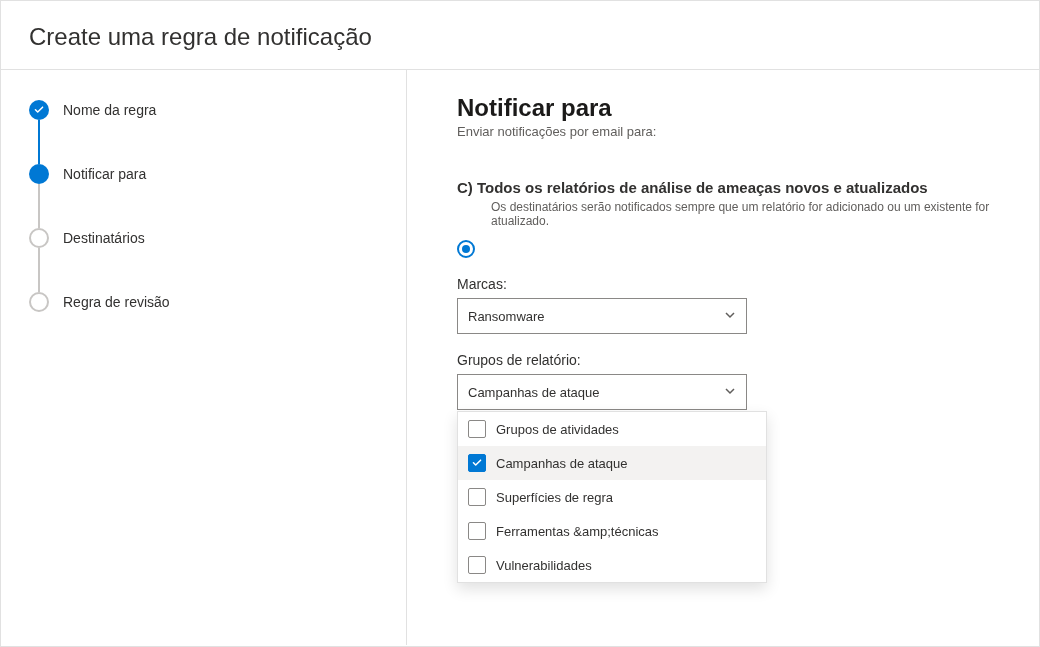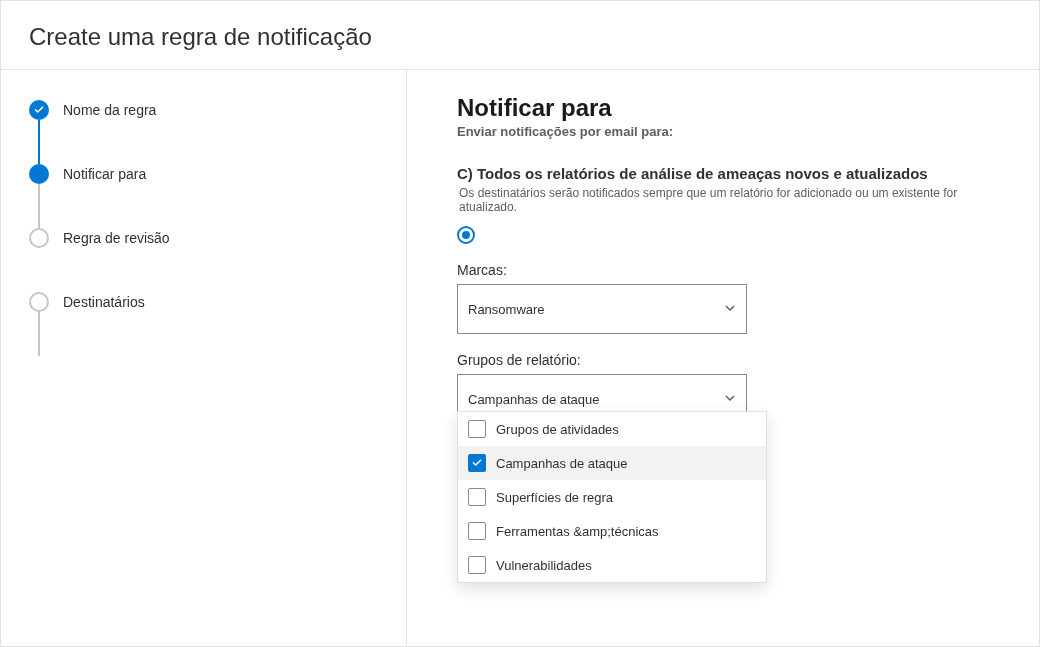--- a/index.html
+++ b/index.html
@@ -80,32 +80,31 @@
     }
     .main h2 {
       font-size: 24px;
       font-weight: 600;
       color: #1b1a19;
       margin-bottom: 2px;
     }
     .subtitle {
       font-size: 13px;
       color: #605e5c;
-      margin-bottom: 26px;
-      font-weight: bold;
+      margin-bottom: 40px;
     }
     .option-heading {
       font-size: 15px;
       font-weight: 600;
       margin-bottom: 4px;
     }
     .option-desc {
       font-size: 12px;
       color: #605e5c;
-      margin-left: 2px;
+      margin-left: 34px;
       margin-bottom: 12px;
     }
     .radio-row {
       display: flex;
       align-items: center;
       margin-bottom: 18px;
     }
     .radio {
       width: 18px; height: 18px;
       border: 2px solid #0078d4;
@@ -125,21 +124,21 @@
       font-size: 14px;
       color: #0078d4;
     }
     .field-label {
       font-size: 14px;
       color: #323130;
       margin-bottom: 6px;
     }
     .select-box {
       width: 290px;
-      height: 50px;
+      height: 36px;
       border: 1px solid #8a8886;
       background: #fff;
       display: flex;
       align-items: center;
       padding: 0 10px;
       cursor: pointer;
       position: relative;
       margin-bottom: 18px;
     }
     .select-box .sel-text {
@@ -211,27 +210,27 @@
       </li>
 
       <li class="step-item">
         <span class="step-marker current"></span>
         <span class="step-label">Notificar para</span>
         <span class="step-connector"></span>
       </li>
 
       <li class="step-item">
         <span class="step-marker pending"></span>
-        <span class="step-label">Regra de revisão</span>
-      </li>
-
-      <li class="step-item">
-        <span class="step-marker pending"></span>
         <span class="step-label">Destinatários</span>
         <span class="step-connector"></span>
+      </li>
+
+      <li class="step-item">
+        <span class="step-marker pending"></span>
+        <span class="step-label">Regra de revisão</span>
       </li>
 
     </ul>
   </nav>
 
   <section class="main">
     <h2>Notificar para</h2>
     <p class="subtitle">Enviar notificações por email para:</p>
 
     <p class="option-heading">C) Todos os relatórios de análise de ameaças novos e atualizados</p>

